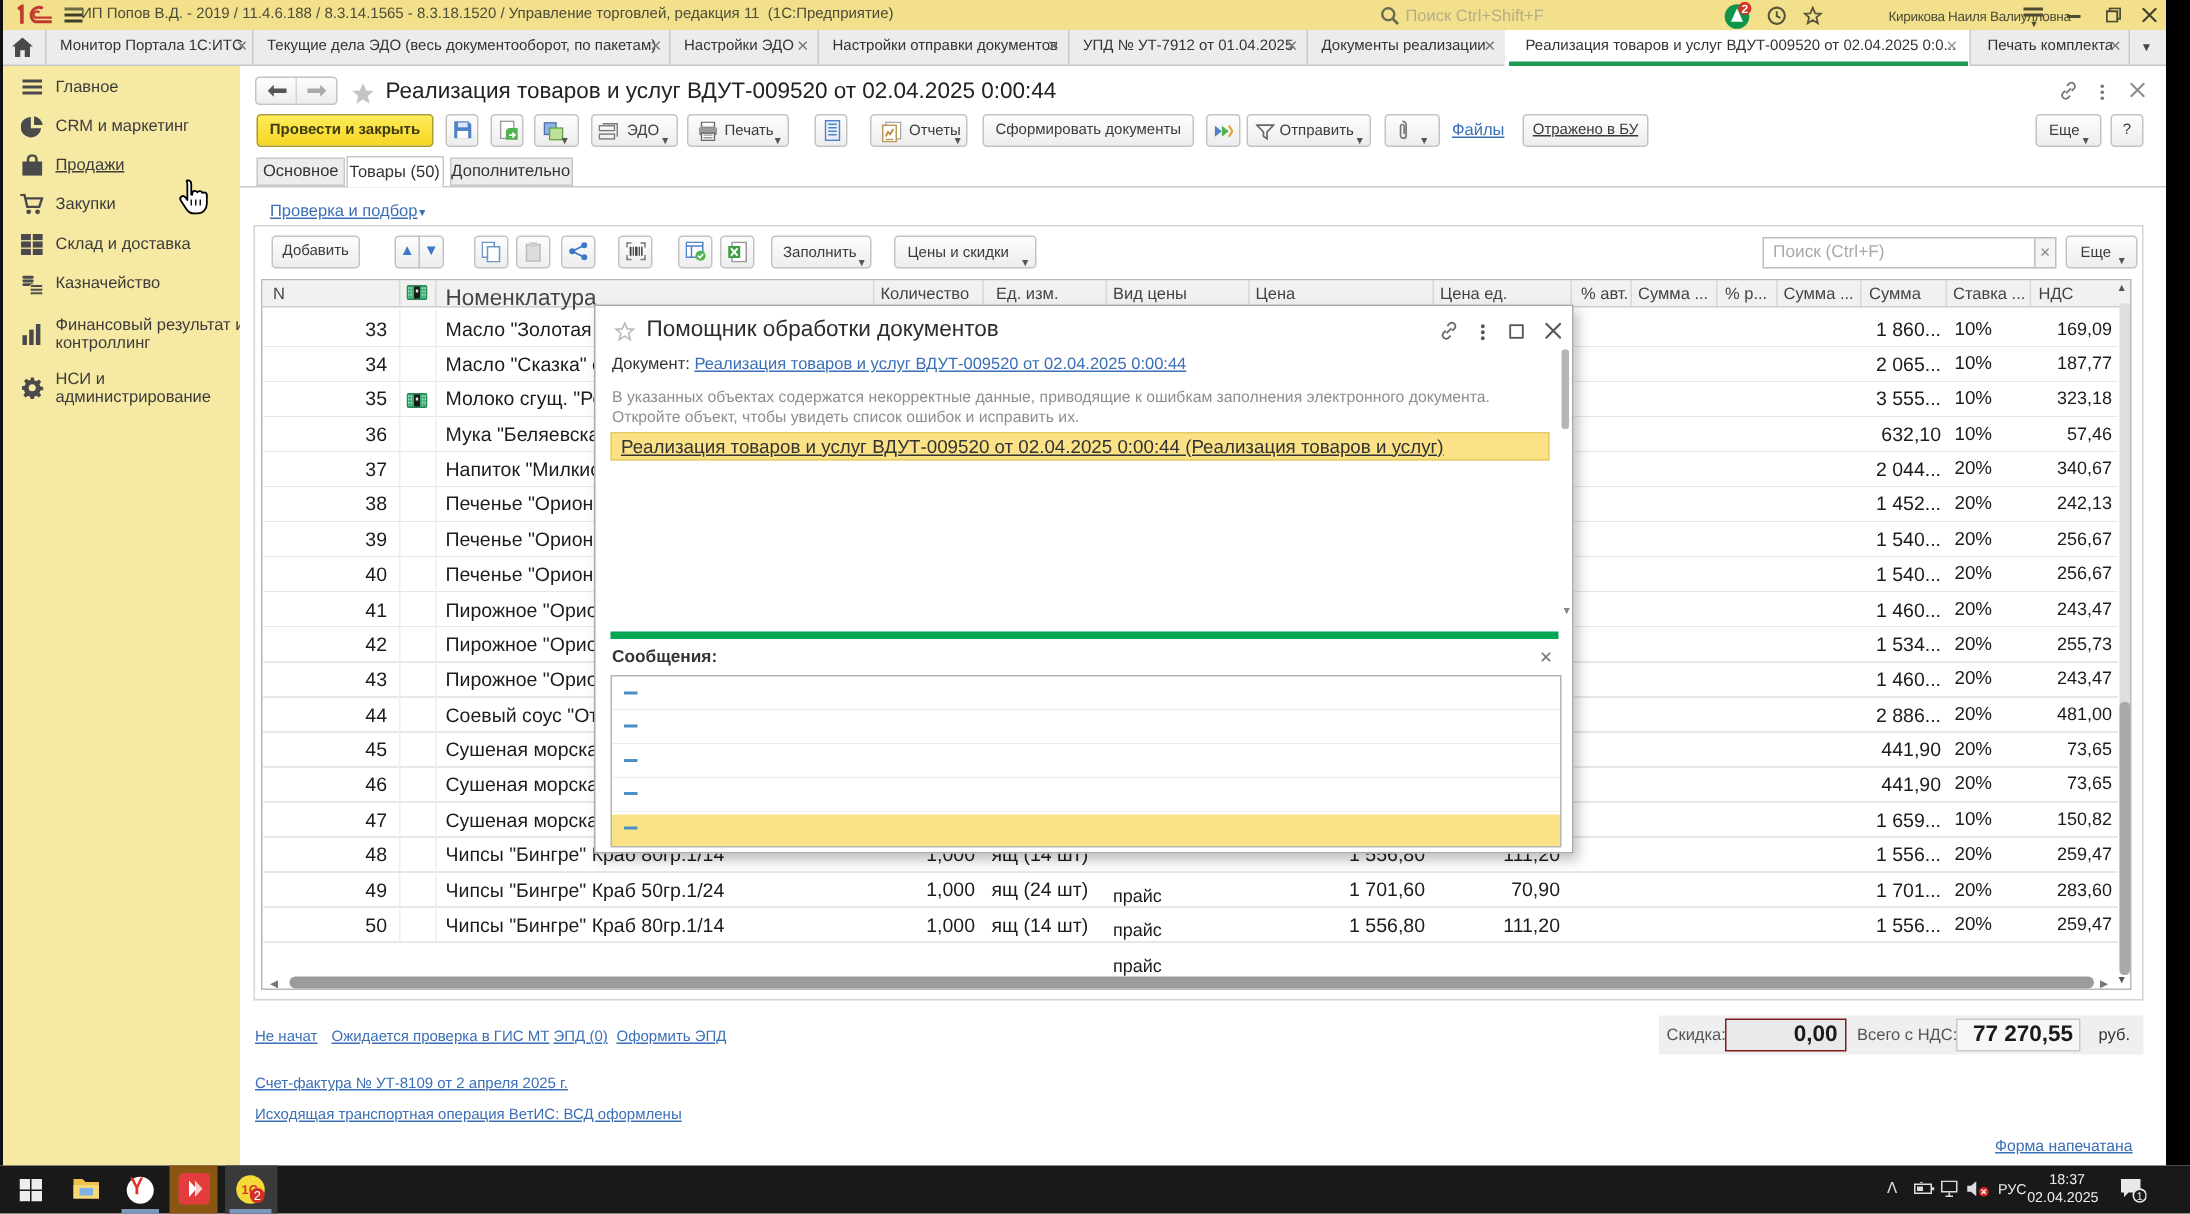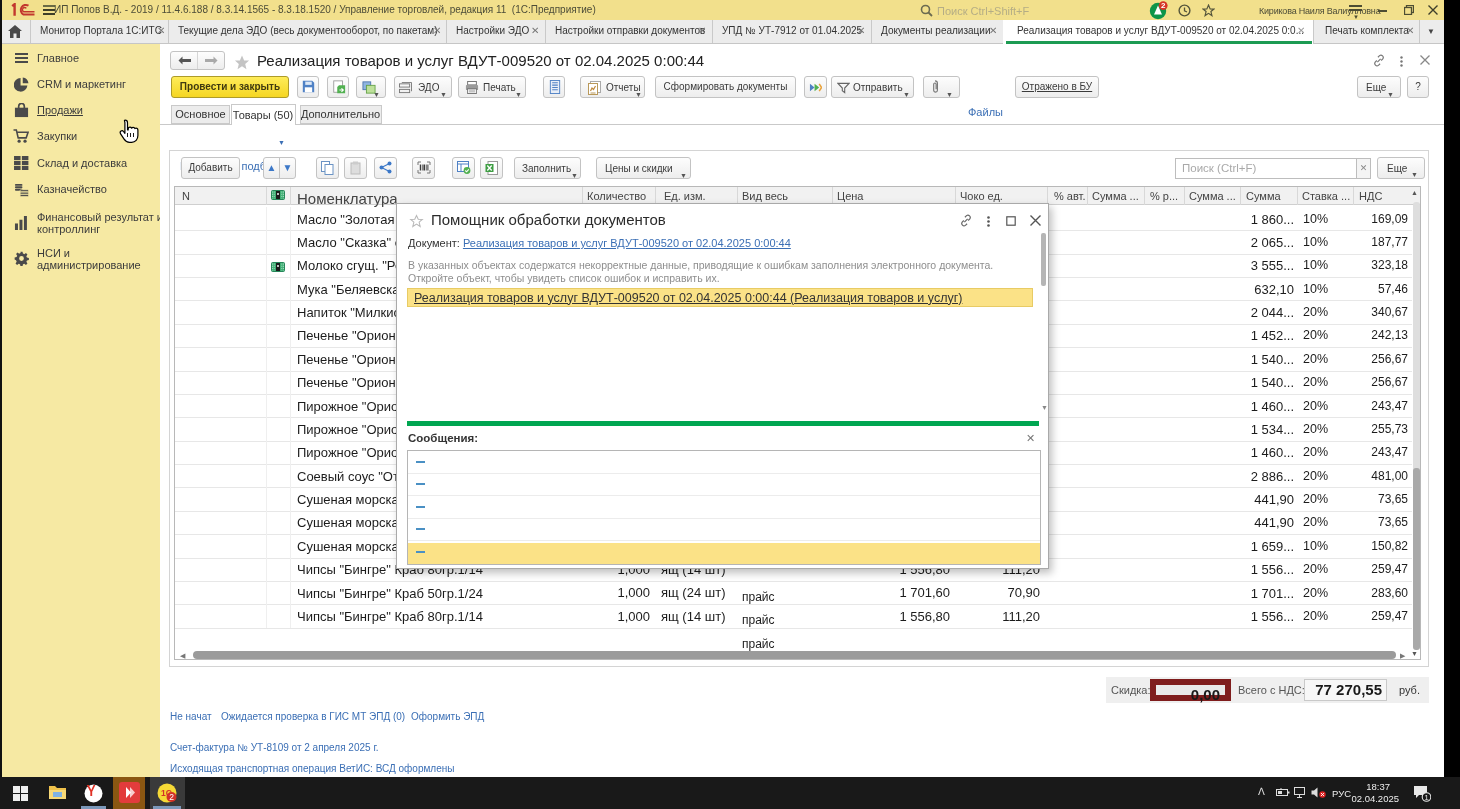--- a/index.html
+++ b/index.html
@@ -1,20 +1,20 @@
 <!DOCTYPE html>
 <html><head><meta charset="utf-8">
 <style>
 html,body{margin:0;padding:0;}
 body{width:1460px;height:809px;overflow:hidden;font-family:"Liberation Sans",sans-serif;}
 .abs{position:absolute;}
 #root{position:relative;width:1460px;height:809px;background:#fff;}
 .btn{position:absolute;height:22px;box-sizing:border-box;border:1px solid #c3c3c3;border-radius:3px;background:linear-gradient(#fdfdfd,#ededed);color:#3b3b3b;font-size:10px;line-height:20px;text-align:center;white-space:nowrap;}
 .ddw{color:#555;font-size:7px;}
-.lnk{color:#3b6fb5;font-size:11px;position:absolute;white-space:nowrap;margin-top:25px;}
+.lnk{color:#3b6fb5;text-decoration:underline;font-size:11px;position:absolute;white-space:nowrap;}
 .tcell{position:absolute;font-size:13px;color:#1c1c1c;line-height:23.37px;white-space:pre;}
 </style></head>
 <body>
 <div id="root">
 
 <div class="abs" style="left:0;top:0;width:1444px;height:20px;background:#f2e08c;">
 
   <svg class="abs" style="left:11px;top:3px;" width="24" height="14" viewBox="0 0 24 14">
     <path d="M1.2 3.2 L3.6 1.2 L3.6 12.8" stroke="#c2382e" stroke-width="2.4" fill="none"></path>
     <path d="M17.5 2.6 A5 5 0 1 0 12.3 11.5 L23.5 11.5" stroke="#c2382e" stroke-width="2" fill="none"></path>
@@ -335,23 +335,23 @@
 <div class="abs" style="left:182px;top:190px;font-size:11px;color:#444;">N</div>
 <svg class="abs" style="left:271px;top:190px;" width="14" height="10" viewBox="0 0 14 10">
       <rect x="0.5" y="0.5" width="13" height="9" rx="1" fill="#3fae74" stroke="#27865a"></rect>
       <path d="M1.5 1.5 v7 M3.2 1.5 v7 M10.8 1.5 v7 M12.5 1.5 v7" stroke="#a8e0c2" stroke-width="0.9" stroke-dasharray="1.2 1"></path>
       <rect x="5" y="1" width="4" height="8" fill="#1a1a1a"></rect>
       <rect x="6.2" y="3" width="1.6" height="2" fill="#e8e8e8"></rect>
     </svg>
 <div class="abs" style="left:297px;top:190px;font-size:15px;color:#444;">Номенклатура</div>
 <div class="abs" style="left:587px;top:190px;font-size:11px;color:#444;">Количество</div>
 <div class="abs" style="left:664px;top:190px;font-size:11px;color:#444;">Ед. изм.</div>
-<div class="abs" style="left:742px;top:190px;font-size:11px;color:#444;">Вид весь</div>
+<div class="abs" style="left:742px;top:190px;font-size:11px;color:#444;">Вид цены</div>
 <div class="abs" style="left:837px;top:190px;font-size:11px;color:#444;">Цена</div>
-<div class="abs" style="left:960px;top:190px;font-size:11px;color:#444;">Чоко ед.</div>
+<div class="abs" style="left:960px;top:190px;font-size:11px;color:#444;">Цена ед.</div>
 <div class="abs" style="left:1054px;top:190px;font-size:11px;color:#444;">% авт.</div>
 <div class="abs" style="left:1092px;top:190px;font-size:11px;color:#444;">Сумма ...</div>
 <div class="abs" style="left:1150px;top:190px;font-size:11px;color:#444;">% р...</div>
 <div class="abs" style="left:1189px;top:190px;font-size:11px;color:#444;">Сумма ...</div>
 <div class="abs" style="left:1246px;top:190px;font-size:11px;color:#444;">Сумма</div>
 <div class="abs" style="left:1302px;top:190px;font-size:11px;color:#444;">Ставка ...</div>
 <div class="abs" style="left:1359px;top:190px;font-size:11px;color:#444;">НДС</div>
 
 <div class="abs" style="left:266px;top:187px;width:1px;height:18px;background:#d8d8d8;"></div>
 <div class="abs" style="left:290px;top:187px;width:1px;height:18px;background:#d8d8d8;"></div>
@@ -366,20 +366,38 @@
 <div class="abs" style="left:1184px;top:187px;width:1px;height:18px;background:#d8d8d8;"></div>
 <div class="abs" style="left:1240px;top:187px;width:1px;height:18px;background:#d8d8d8;"></div>
 <div class="abs" style="left:1297px;top:187px;width:1px;height:18px;background:#d8d8d8;"></div>
 <div class="abs" style="left:1353px;top:187px;width:1px;height:18px;background:#d8d8d8;"></div>
 
 <div class="abs" style="left:175px;top:207.5px;width:1237px;height:421px;background:repeating-linear-gradient(to bottom,transparent 0px,transparent 22.37px,#e7e7e7 22.37px,#e7e7e7 23.37px);"></div>
 
 <div class="abs" style="left:266px;top:207px;width:1px;height:421px;background:#efefef;"></div>
 <div class="abs" style="left:290px;top:207px;width:1px;height:421px;background:#efefef;"></div>
 
+<div class="tcell" style="left:174px;top:207.5px;width:84px;text-align:right;">33
+34
+35
+36
+37
+38
+39
+40
+41
+42
+43
+44
+45
+46
+47
+48
+49
+50</div>
 
 <svg class="abs" style="left:271px;top:262px;" width="14" height="10" viewBox="0 0 14 10">
       <rect x="0.5" y="0.5" width="13" height="9" rx="1" fill="#3fae74" stroke="#27865a"></rect>
       <path d="M1.5 1.5 v7 M3.2 1.5 v7 M10.8 1.5 v7 M12.5 1.5 v7" stroke="#a8e0c2" stroke-width="0.9" stroke-dasharray="1.2 1"></path>
       <rect x="5" y="1" width="4" height="8" fill="#1a1a1a"></rect>
       <rect x="6.2" y="3" width="1.6" height="2" fill="#e8e8e8"></rect>
     </svg>
 
 <div class="tcell" style="left:297px;top:207.5px;">Масло "Золотая семечка" подсолн.
 Масло "Сказка" сливочное 180гр
@@ -481,21 +499,21 @@
 <div class="abs" style="left:180px;top:652px;font-size:7px;color:#777;">◀</div>
 <div class="abs" style="left:193px;top:650.5px;width:1203px;height:8px;background:#9b9b9b;border-radius:4px;"></div>
 <div class="abs" style="left:1400px;top:652px;font-size:7px;color:#777;">▶</div>
 
 <div class="lnk" style="left:170px;top:686px;font-size:10px;">Не начат</div>
 <div class="lnk" style="left:221px;top:686px;font-size:10px;">Ожидается проверка в ГИС МТ</div>
 <div class="lnk" style="left:369px;top:686px;font-size:10px;">ЭПД (0)</div>
 <div class="lnk" style="left:411px;top:686px;font-size:10px;">Оформить ЭПД</div>
 <div class="abs" style="left:1106px;top:677px;width:323px;height:26px;background:#efefef;"></div>
 <div class="abs" style="left:1111px;top:684px;font-size:11px;color:#555;">Скидка:</div>
-<div class="abs" style="left:1150px;top:679px;width:81px;height:22px;background:#e9e9e9;border:6px solid #7f1d1d;box-sizing:border-box;font-size:15px;font-weight:600;color:#1a1a1a;text-align:right;line-height:20px;padding-right:5px;">0,00</div>
+<div class="abs" style="left:1150px;top:679px;width:81px;height:22px;background:#e9e9e9;border:1px solid #7f1d1d;box-sizing:border-box;font-size:15px;font-weight:600;color:#1a1a1a;text-align:right;line-height:20px;padding-right:5px;">0,00</div>
 <div class="abs" style="left:1238px;top:684px;font-size:11px;color:#555;">Всего с НДС:</div>
 <div class="abs" style="left:1304px;top:679px;width:83px;height:22px;background:#f7f7f7;border:1px solid #c9c9c9;box-sizing:border-box;font-size:15px;font-weight:600;color:#1a1a1a;text-align:right;line-height:20px;padding-right:4px;">77 270,55</div>
 <div class="abs" style="left:1399px;top:684px;font-size:11px;color:#333;">руб.</div>
 <div class="lnk" style="left:170px;top:717px;font-size:10px;">Счет-фактура № УТ-8109 от 2 апреля 2025 г.</div>
 <div class="lnk" style="left:170px;top:738px;font-size:10px;">Исходящая транспортная операция ВетИС: ВСД оформлены</div>
 <div class="lnk" style="left:1330px;top:758px;font-size:10.5px;">Форма напечатана</div>
 
 <div class="abs" style="left:1444px;top:0;width:16px;height:777px;background:#000;"></div>
 <div class="abs" style="left:0;top:0;width:2px;height:777px;background:#111;"></div>
 

